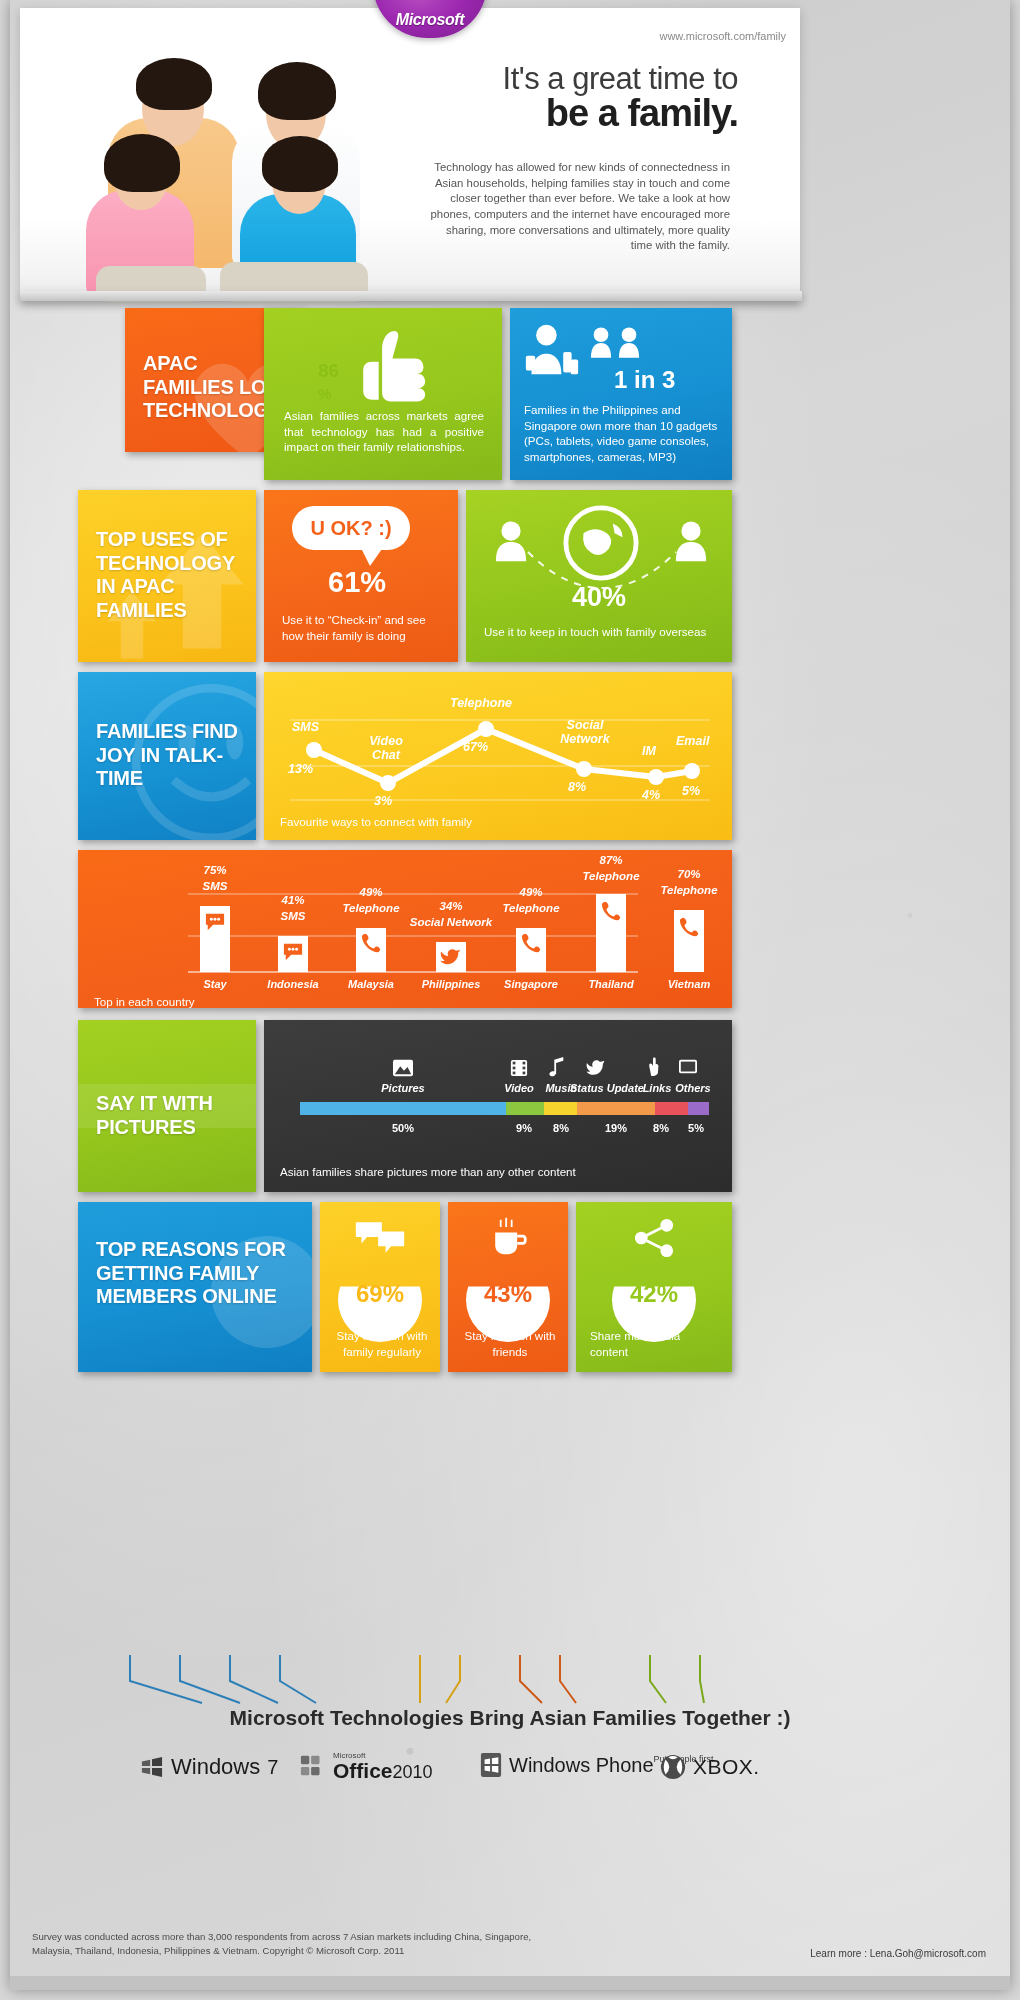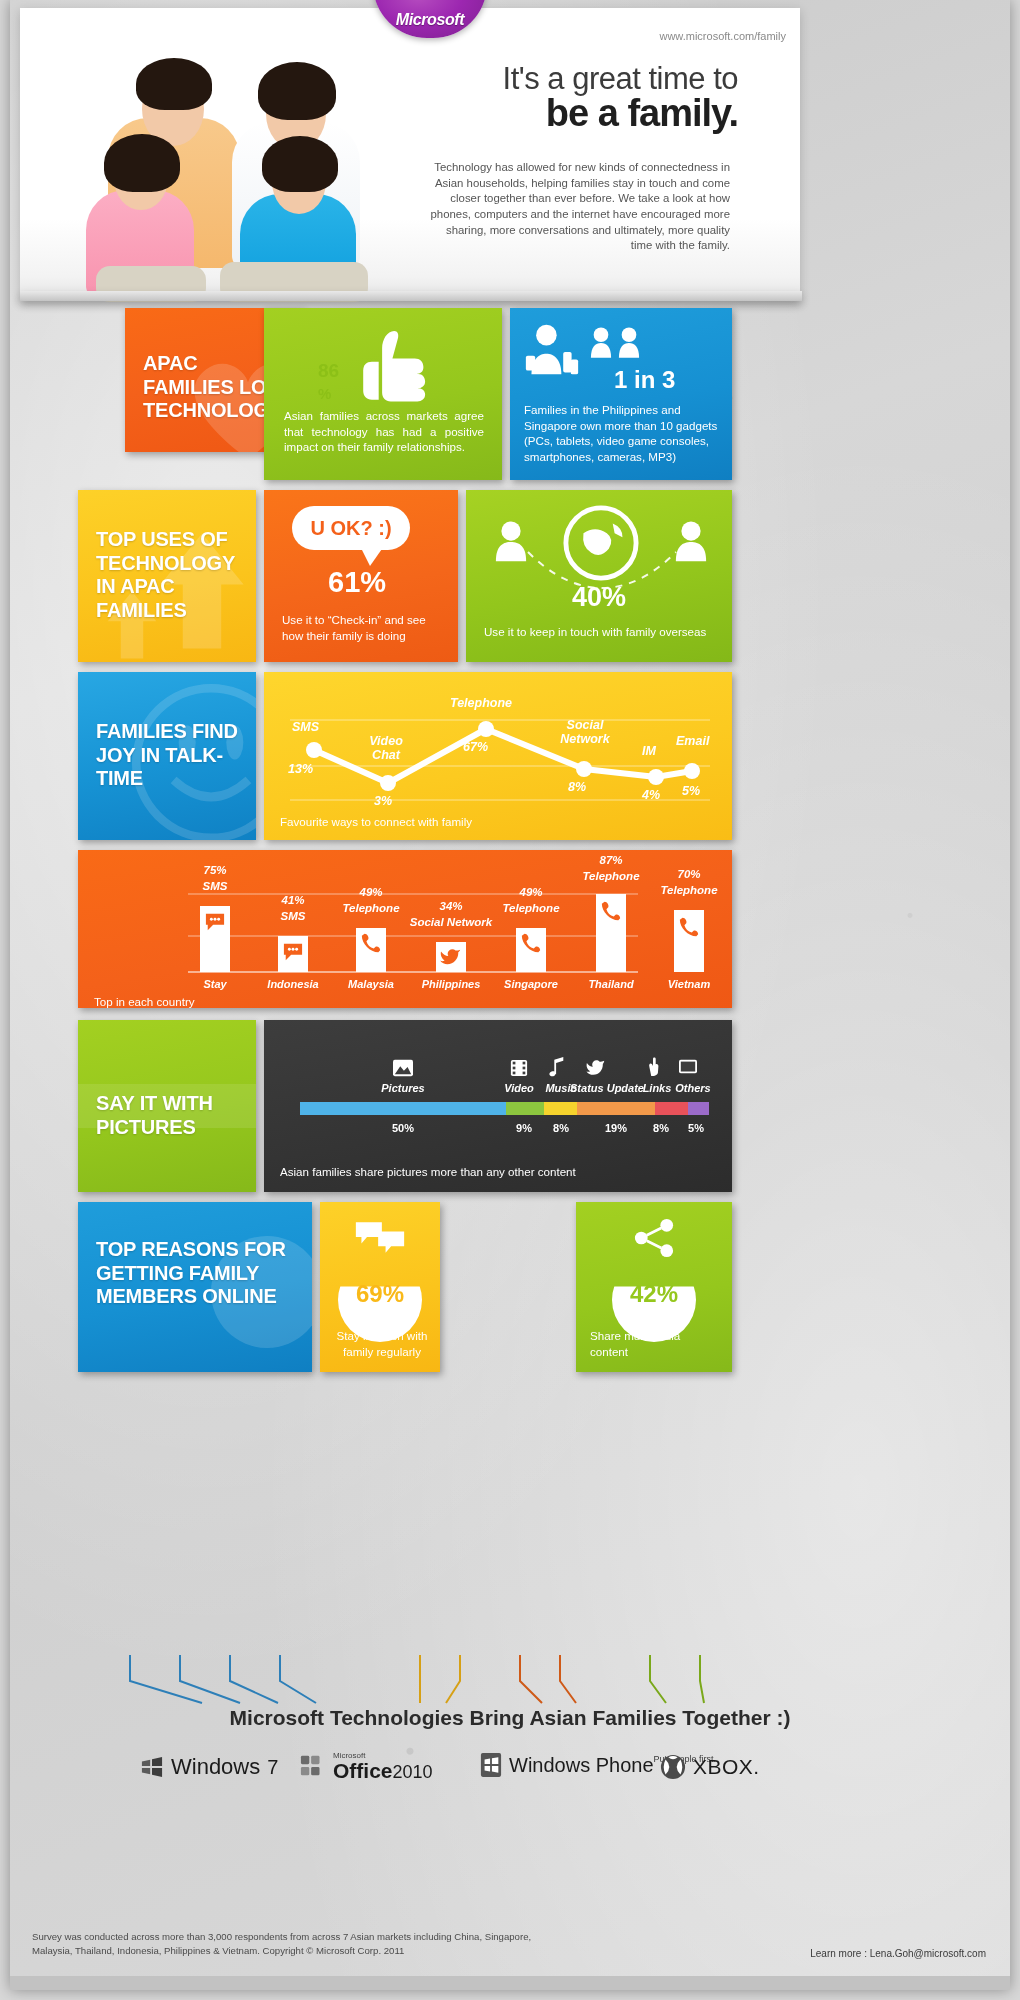--- a/index.html
+++ b/index.html
@@ -454,20 +454,31 @@
     <svg style="position:absolute;left:34px;top:16px;" width="52" height="40" viewBox="0 0 56 42">
       <path d="M2 4 H30 V20 H14 L8 27 V20 H2 Z" fill="#fff"></path>
       <path d="M26 14 H54 V30 H40 L34 37 V30 H26 Z" fill="#fff"></path>
     </svg>
     <div class="pct-circle" style="left:18px;top:56px;width:84px;height:84px;
                 clip-path: polygon(0 34%, 100% 34%, 100% 100%, 0 100%);"></div>
     <div class="big" style="position:absolute;left:0;top:78px;width:120px;text-align:center;font-size:24px;color:#f9b918;">69%</div>
     <div class="cap" style="position:absolute;left:12px;top:126px;width:100px;text-align:center;">Stay in touch with family regularly</div>
   </div>
 
+  <div class="card orange2" style="left:438px;top:1202px;width:120px;height:170px;">
+    <svg style="position:absolute;left:38px;top:14px;" width="44" height="42" viewBox="0 0 48 46">
+      <path d="M10 18 H34 V32 C34 38 30 42 22 42 C14 42 10 38 10 32 Z" fill="#fff"></path>
+      <path d="M34 22 H40 C44 22 44 30 40 30 H34" fill="none" stroke="#fff" stroke-width="3"></path>
+      <path d="M16 12 V4 M22 12 V2 M28 12 V4" stroke="#fff" stroke-width="2" fill="none"></path>
+    </svg>
+    <div class="pct-circle" style="left:18px;top:56px;width:84px;height:84px;
+                clip-path: polygon(0 34%, 100% 34%, 100% 100%, 0 100%);"></div>
+    <div class="big" style="position:absolute;left:0;top:78px;width:120px;text-align:center;font-size:24px;color:#f4611a;">43%</div>
+    <div class="cap" style="position:absolute;left:12px;top:126px;width:100px;text-align:center;">Stay in touch with friends</div>
+  </div>
 
   <div class="card green" style="left:566px;top:1202px;width:156px;height:170px;">
     <svg style="position:absolute;left:56px;top:16px;" width="44" height="40" viewBox="0 0 48 44">
       <circle cx="38" cy="8" r="7" fill="#fff"></circle>
       <circle cx="10" cy="22" r="7" fill="#fff"></circle>
       <circle cx="38" cy="36" r="7" fill="#fff"></circle>
       <path d="M16 19 L32 11 M16 25 L32 33" stroke="#fff" stroke-width="3"></path>
     </svg>
     <div class="pct-circle" style="left:36px;top:56px;width:84px;height:84px;
                 clip-path: polygon(0 34%, 100% 34%, 100% 100%, 0 100%);"></div>

